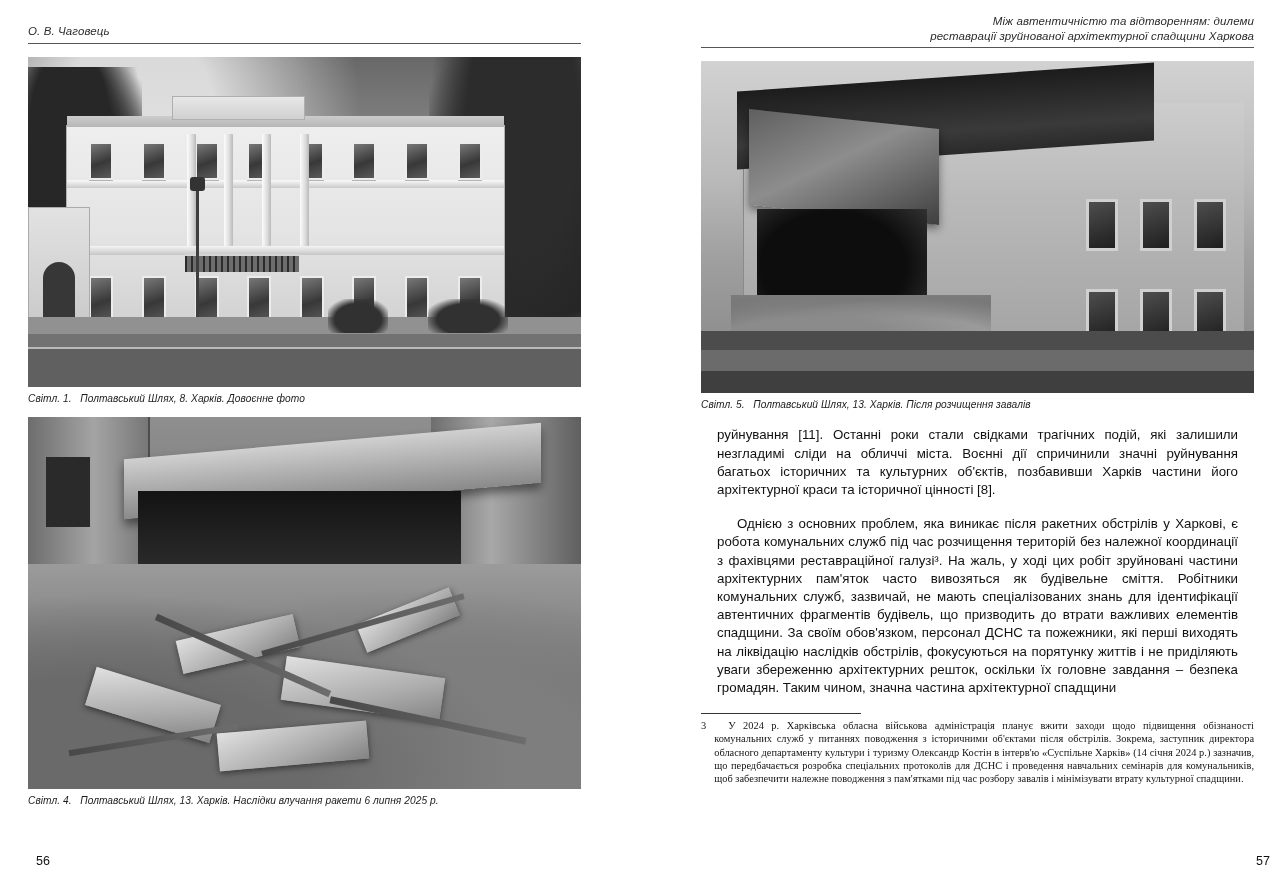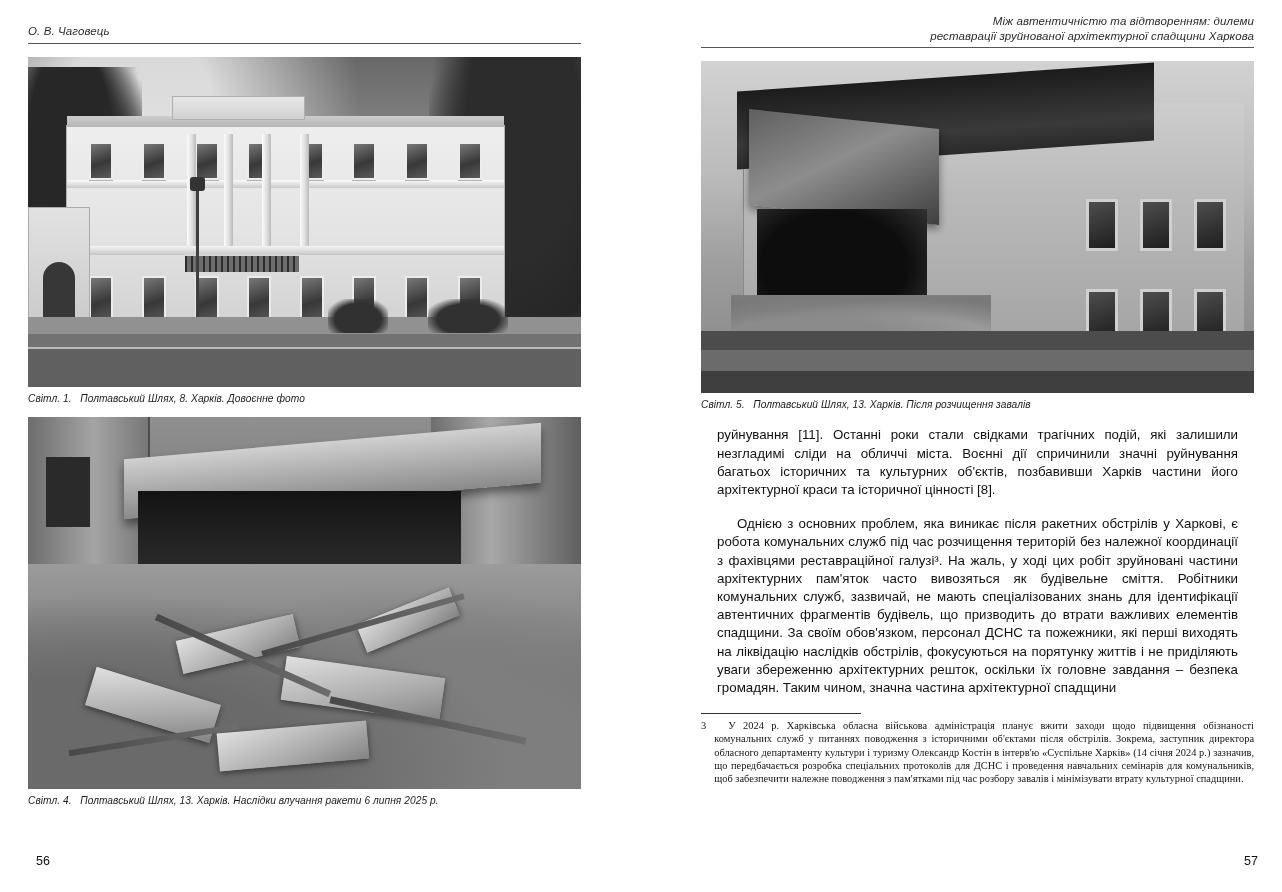--- a/index.html
+++ b/index.html
@@ -282,21 +282,21 @@
   .footnote .fn-text { flex: 1 1 auto; text-indent: 14px; }
 
   
   .folio {
     position: absolute;
     bottom: 24px;
     font-size: 12.5px;
     color: #111;
   }
   .folio.left  { left: 12px; margin-left: 24px; }
-  .folio.right { right: 24px; }
+  .folio.right { right: 12px; }
 </style>
 </head>
 <body>
 
 <div class="spread">
 
   <div class="page page-left">
 
     <div class="runhead left">О. В. Чаговець</div>
 

